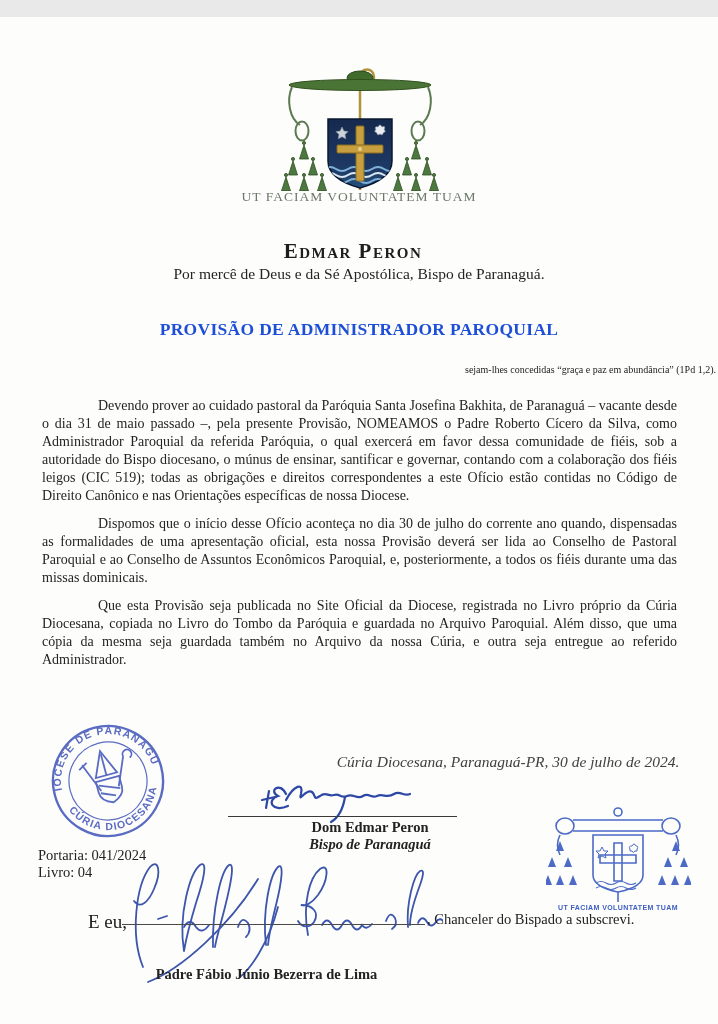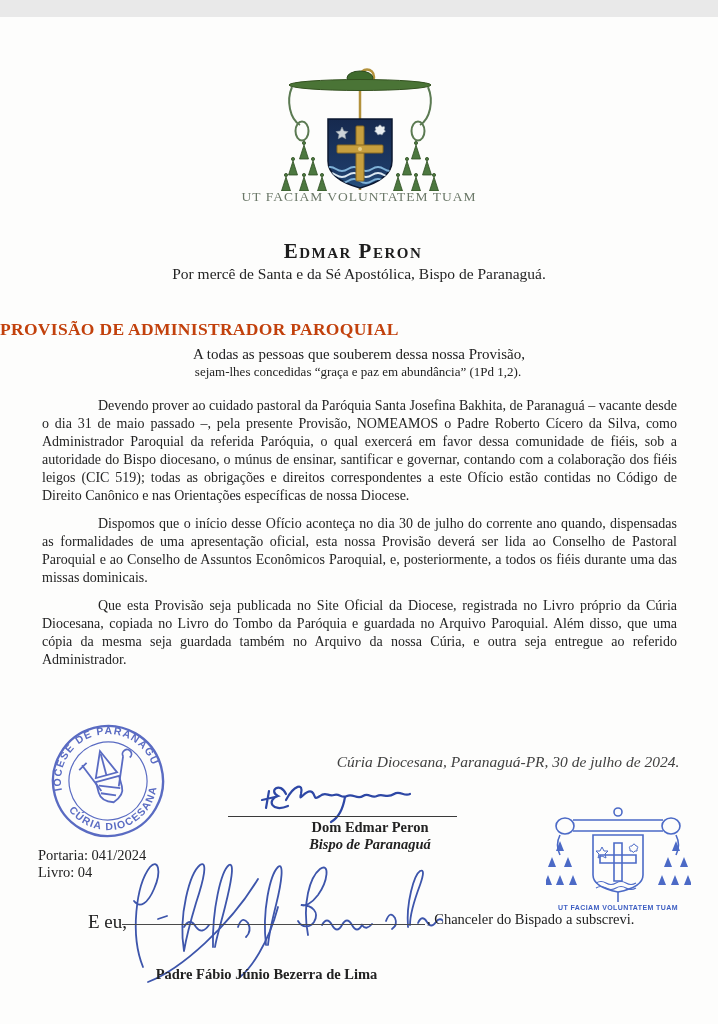--- a/index.html
+++ b/index.html
@@ -23,25 +23,25 @@
   .bishop-name{
     left:0;right:12px;top:222px;text-align:center;
     font-size:21px;font-weight:bold;font-variant:small-caps;
     letter-spacing:1.5px;color:#1d1d1d;
   }
   .bishop-style{
     left:0;right:0;top:248px;text-align:center;
     font-size:15.5px;color:#242424;
   }
   .doc-title{
-    left:0;right:0;top:302px;text-align:left;
-    font-size:17.5px;font-weight:bold;letter-spacing:.3px;color:#c2410c;
+    left:0;right:0;top:302px;text-align:center;
+    font-size:17.5px;font-weight:bold;letter-spacing:.3px;color:#1d4ed8;
   }
   .salut1{left:0;right:0;top:329px;text-align:center;font-size:15px;}
-  .salut2{left:0;right:2px;top:347px;text-align:center;font-size:13px;}
+  .salut2{left:0;right:2px;top:347px;text-align:right;font-size:10px;}
   
   .body-text{left:42px;top:380px;width:635px;}
   .body-text p{
     margin:0 0 10px 0;
     font-size:14px;line-height:18px;
     text-align:justify;text-indent:56px;
     color:#242424;
   }
   
   .round-stamp{left:33px;top:700px;width:150px;height:128px;}
@@ -124,24 +124,23 @@
     <circle cx="80" cy="88" r="2" fill="#e8cf8a"></circle>
 
     <path d="M62,66 l1.8,4 4.2,0.6 -3,3 0.8,4.2 -3.8,-2 -3.8,2 0.8,-4.2 -3,-3 4.2,-0.6 Z" fill="#cdd3d8" stroke="#8d97a0" stroke-width="0.6"></path>
 
     <path d="M98,66 q2,-4 4,0 q4,-2 2,3 q3,1 -1,3 q0,3 -3,1 q-3,2 -3,-1 q-4,-2 -1,-3 q-2,-4 2,-3 Z" fill="#e9edf1" stroke="#9aa6b0" stroke-width="0.6"></path>
   </svg>
 
   <div class="abs motto">UT FACIAM VOLUNTATEM TUAM</div>
 
   <div class="abs bishop-name">Edmar Peron</div>
-  <div class="abs bishop-style">Por mercê de Santa e da Sé Apostólica, Bispo de Paranaguá.</div>
+  <div class="abs bishop-style">Por mercê de Deus e da Sé Apostólica, Bispo de Paranaguá.</div>
 
   <div class="abs doc-title">PROVISÃO DE ADMINISTRADOR PAROQUIAL</div>
-  <div class="abs salut1">A todas as pessoas que souberem dessa nossa Provisão,</div>
   <div class="abs salut2">sejam-lhes concedidas “graça e paz em abundância” (1Pd 1,2).</div>
 
   <div class="abs body-text">
     <p>Devendo prover ao cuidado pastoral da Paróquia Santa Josefina Bakhita, de Paranaguá – vacante desde o dia 31 de maio passado –, pela presente Provisão, NOMEAMOS o Padre Roberto Cícero da Silva, como Administrador Paroquial da referida Paróquia, o qual exercerá em favor dessa comunidade de fiéis, sob a autoridade do Bispo diocesano, o múnus de ensinar, santificar e governar, contando com a colaboração dos fiéis leigos (CIC 519); todas as obrigações e direitos correspondentes a este Ofício estão contidas no Código de Direito Canônico e nas Orientações específicas de nossa Diocese.</p>
     <p>Dispomos que o início desse Ofício aconteça no dia 30 de julho do corrente ano quando, dispensadas as formalidades de uma apresentação oficial, esta nossa Provisão deverá ser lida ao Conselho de Pastoral Paroquial e ao Conselho de Assuntos Econômicos Paroquial, e, posteriormente, a todos os fiéis durante uma das missas dominicais.</p>
     <p>Que esta Provisão seja publicada no Site Oficial da Diocese, registrada no Livro próprio da Cúria Diocesana, copiada no Livro do Tombo da Paróquia e guardada no Arquivo Paroquial. Além disso, que uma cópia da mesma seja guardada também no Arquivo da nossa Cúria, e outra seja entregue ao referido Administrador.</p>
   </div>
 
   <svg class="abs round-stamp" viewBox="0 0 150 128" aria-hidden="true">
     <g transform="rotate(-15 75 64)" stroke="#4458bb" fill="none" opacity="0.88">

